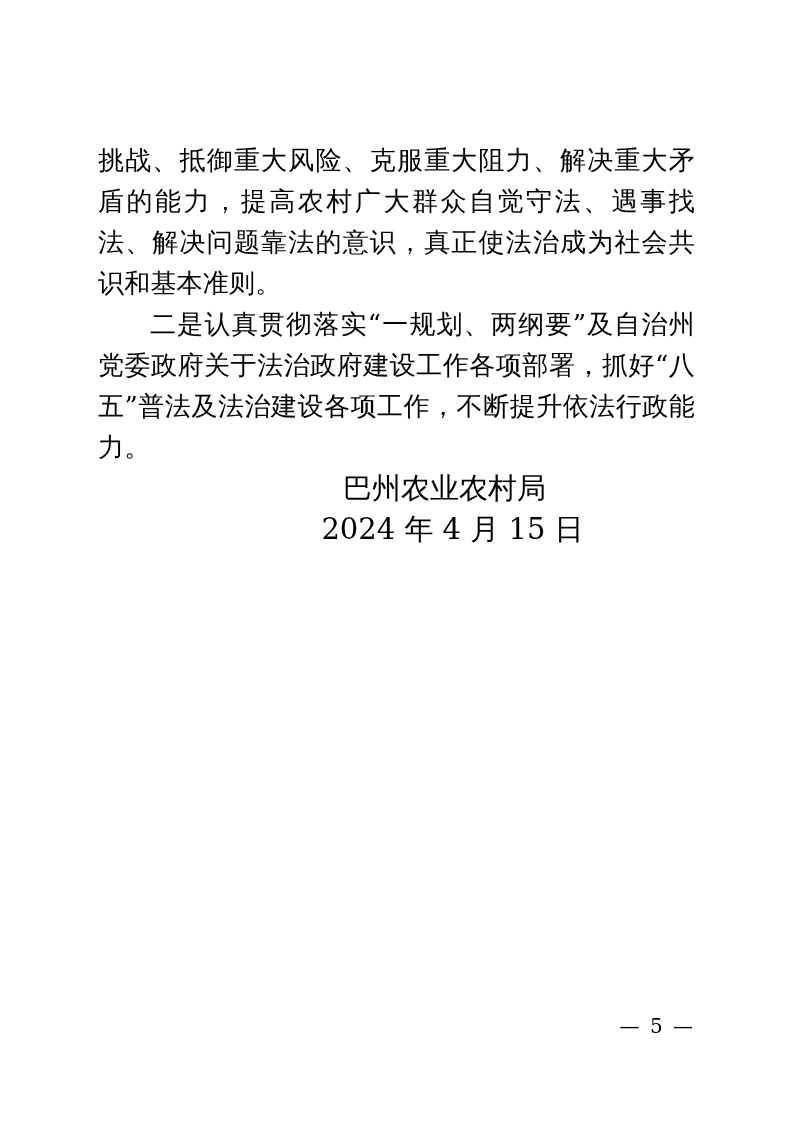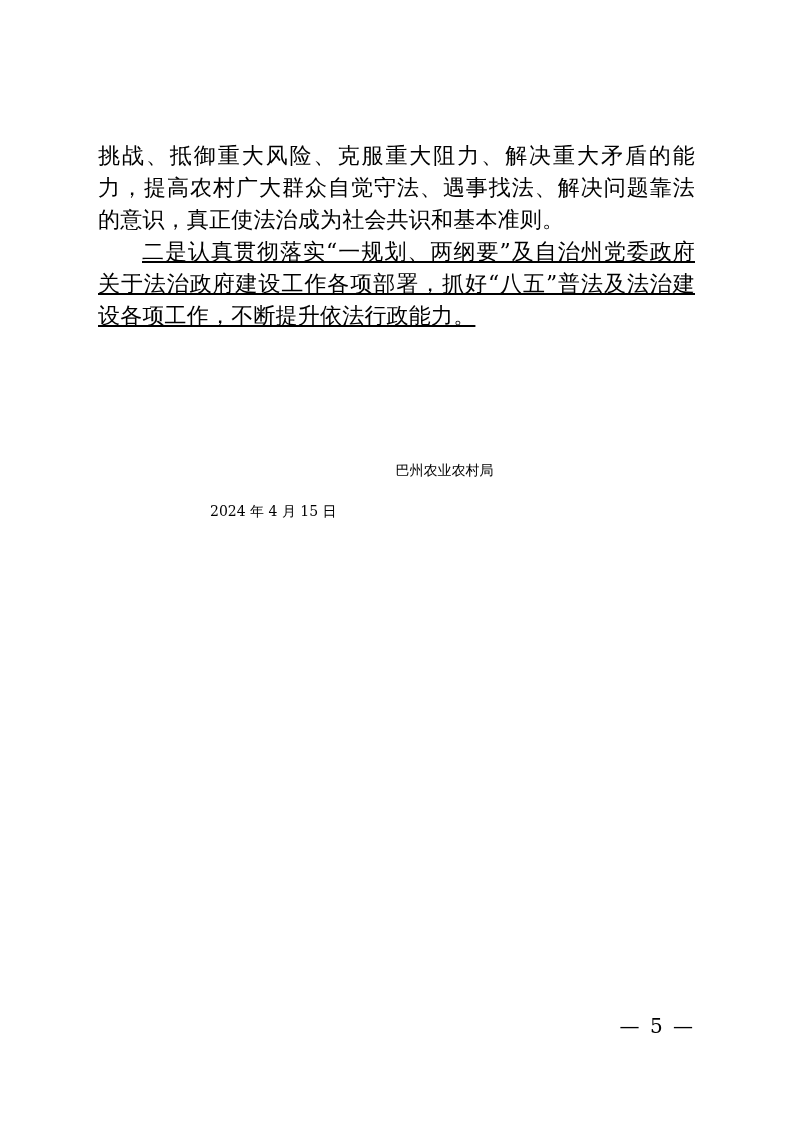--- a/index.html
+++ b/index.html
@@ -15,44 +15,42 @@
     color: #000000;
   }
   .page {
     position: relative;
     width: 793px;
     height: 1122px;
     box-sizing: border-box;
     padding: 140px 98px 60px 98px;
   }
   .body-text {
-    font-size: 22px;
-    line-height: 32px;
+    font-size: 26px;
+    line-height: 41px;
     text-align: justify;
     text-justify: inter-ideograph;
     letter-spacing: 0.2px;
   }
   .para {
     margin: 0 0 0 0;
   }
   .para.indent {
     text-indent: 2em;
-    text-decoration: underline;
   }
   .signature-block {
-    margin-top: 118px;
-    font-size: 14px;
+    font-size: 29px;
     line-height: 41px;
   }
   .sign-line {
     text-align: center;
     padding-left: 96px;
   }
   .date-line {
-    text-align: left;
+    text-align: center;
     padding-left: 112px;
   }
   .page-number {
     position: absolute;
     right: 98px;
     bottom: 84px;
     font-size: 20px;
     letter-spacing: 2px;
     color: #000;
   }

